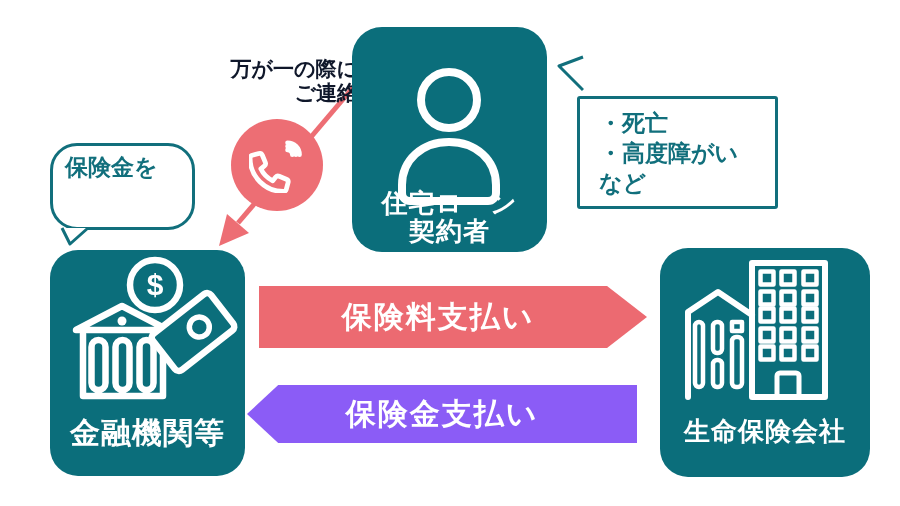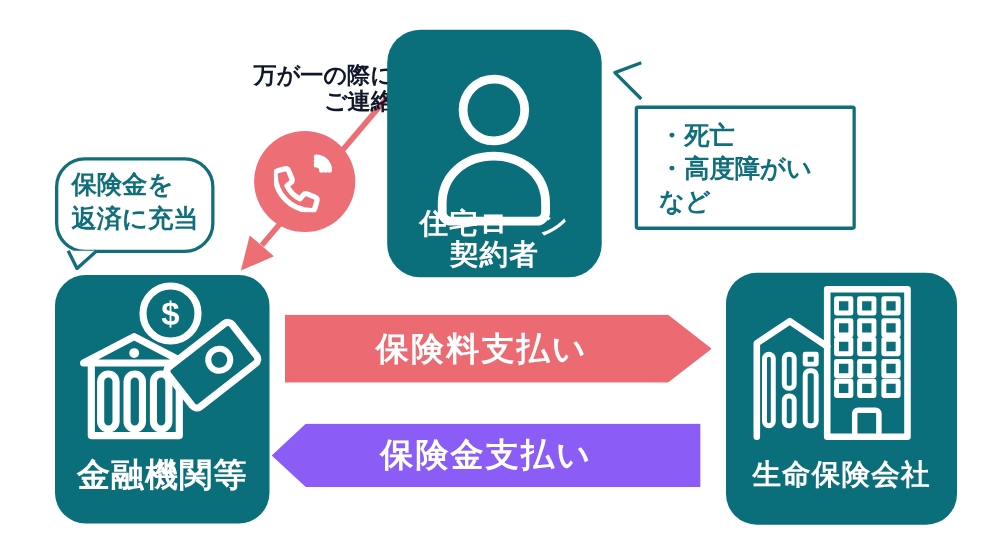--- a/index.html
+++ b/index.html
@@ -106,21 +106,20 @@
     <span class="ln">・高度障がい</span>
     <span class="ln">など</span>
   </div>
   <svg class="tail" style="left:554px; top:54px;" width="30" height="42" viewBox="0 0 30 42">
     <polygon points="29,3 5,12 29,36" fill="#ffffff"></polygon>
     <path d="M29,3 L5,12 L29,36" fill="none" stroke="#116f7c" stroke-width="3" stroke-linejoin="round"></path>
   </svg>
 
   <div class="bubble bubble-repay">
     <span class="ln">保険金を</span>
-    <span class="ln">返済に充当</span>
   </div>
   <svg class="tail" style="left:56px; top:226px;" width="40" height="24" viewBox="0 0 40 24">
     <polygon points="6,2 14,18 32,2" fill="#ffffff"></polygon>
     <path d="M6,2 L14,18 L32,2" fill="none" stroke="#116f7c" stroke-width="3" stroke-linejoin="round"></path>
   </svg>
 
   <div class="node node-bank">
     <svg class="node-icon" width="195" height="226" viewBox="0 0 195 226">
       <g fill="none" stroke="#ffffff" stroke-width="6.5" stroke-linejoin="round" stroke-linecap="round">
         <path d="M26,80 L72,56 L118,80 Z"></path>

